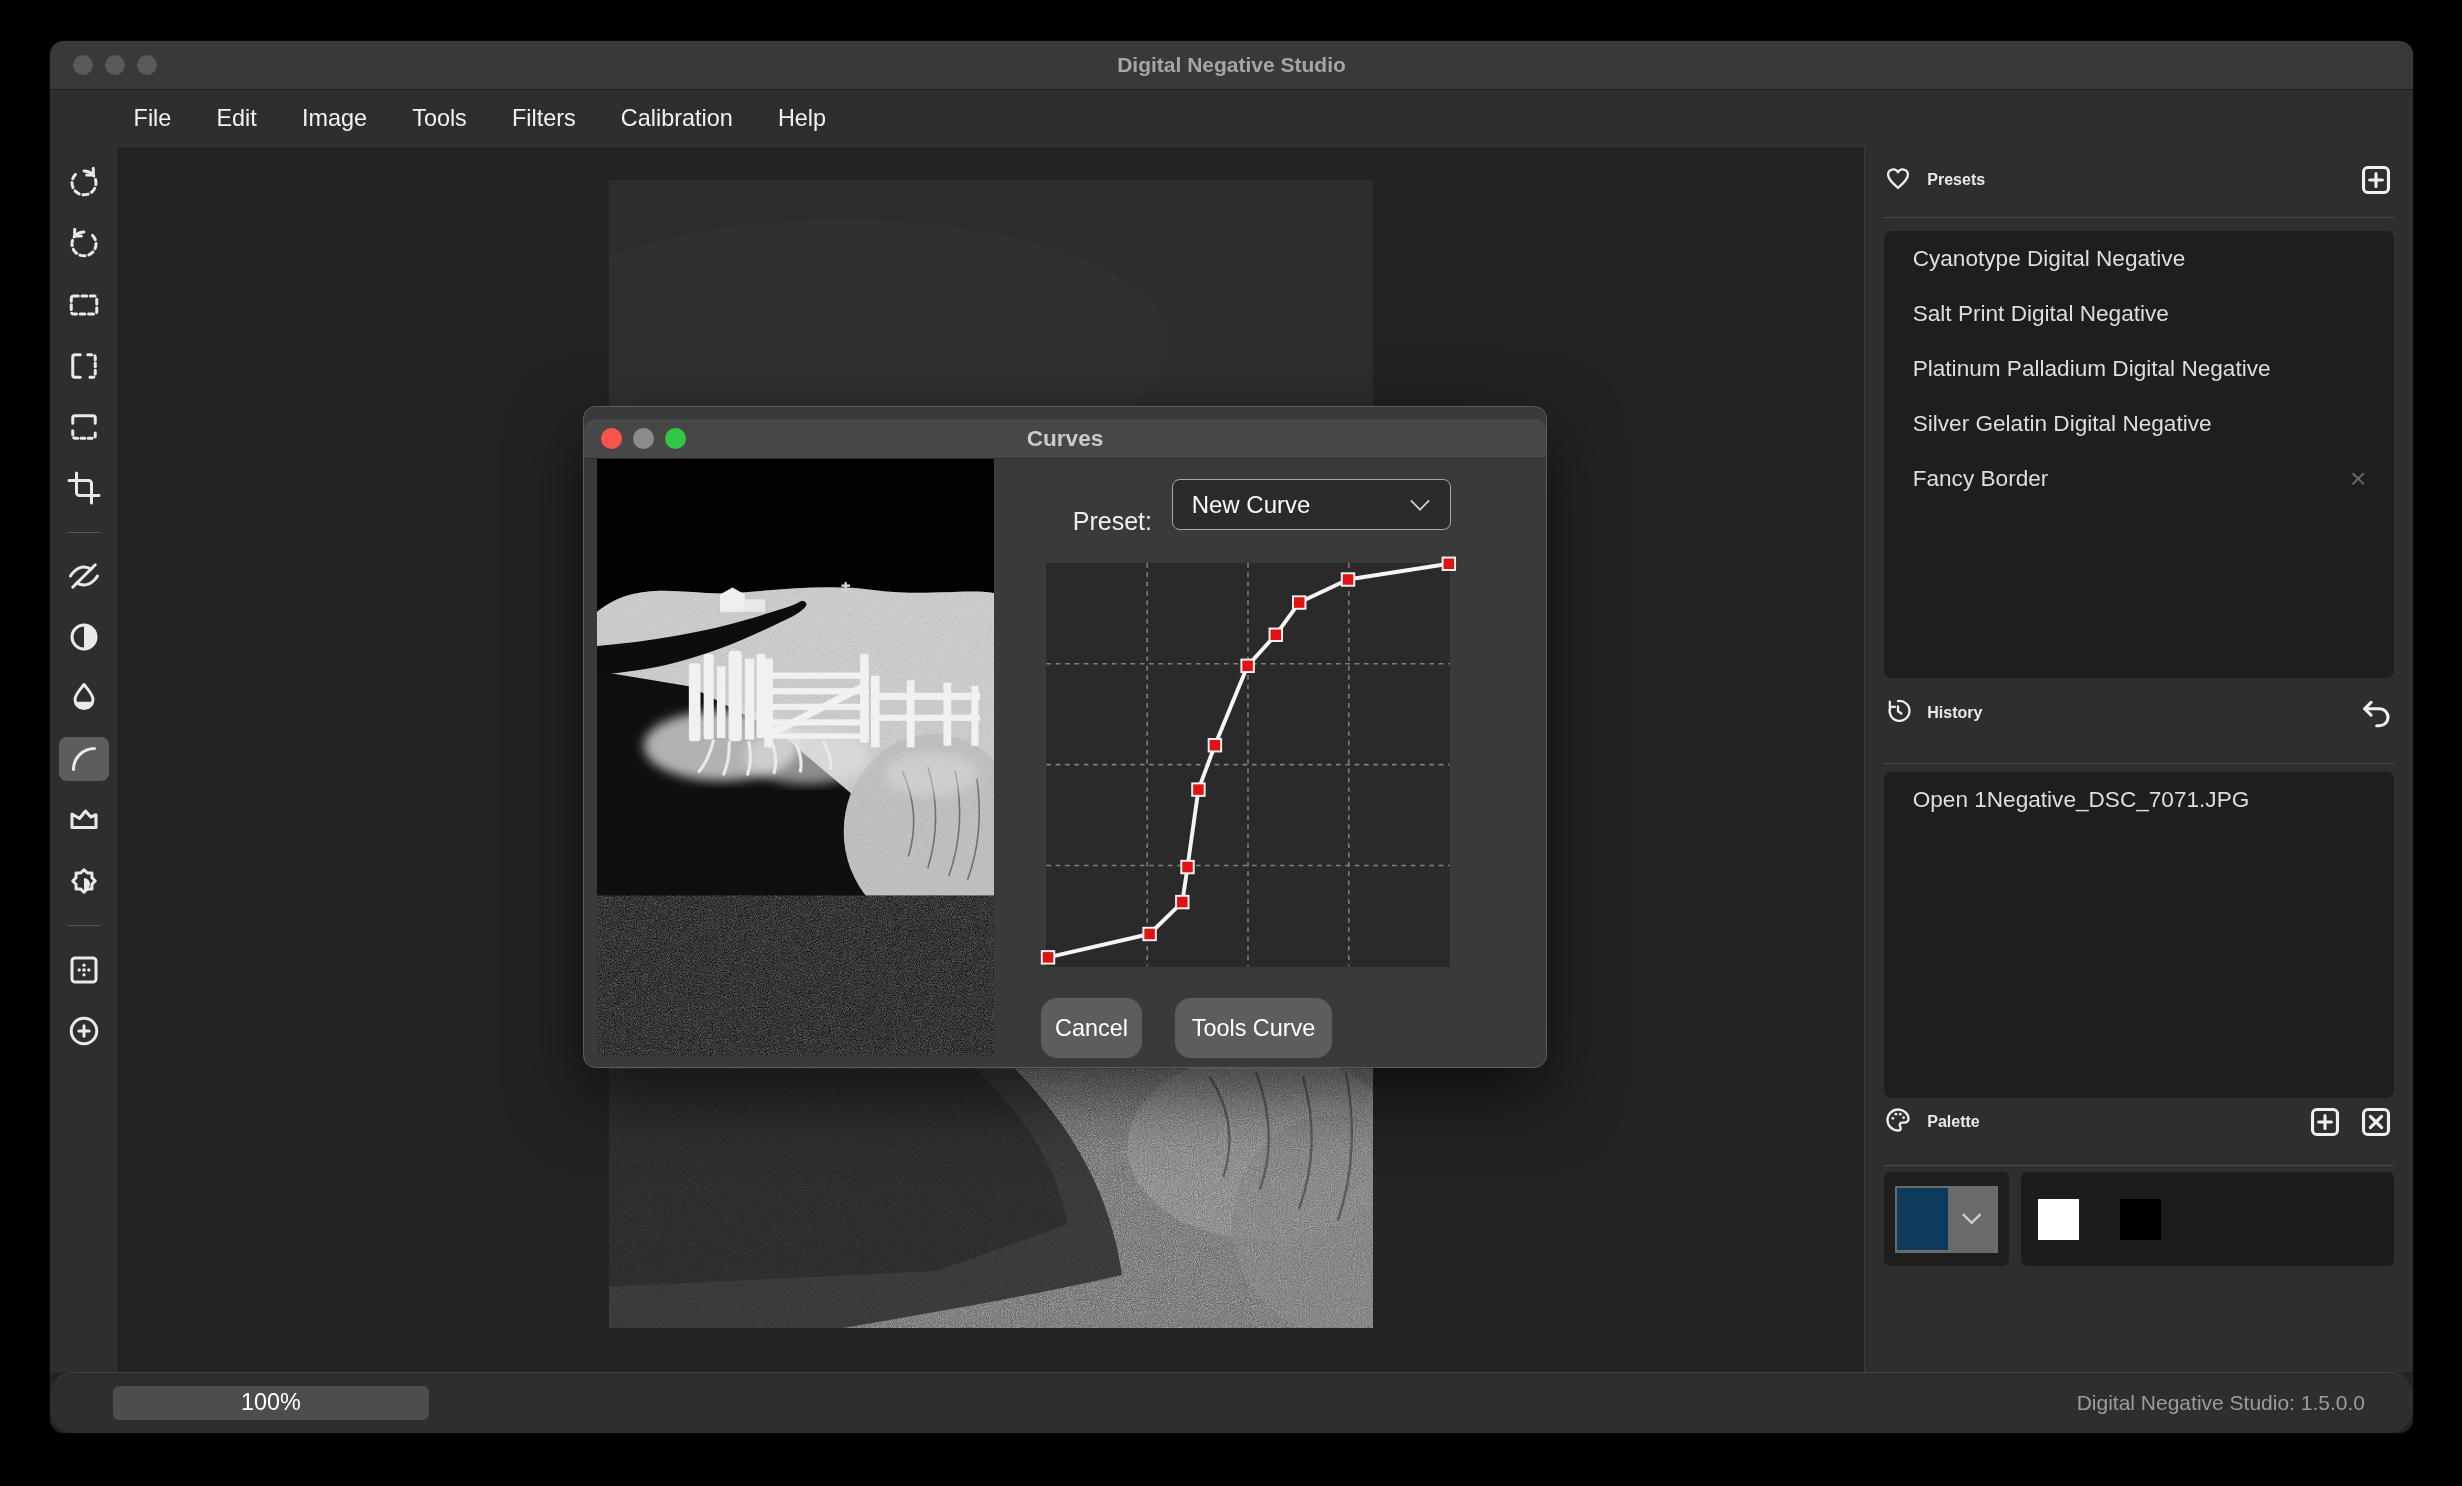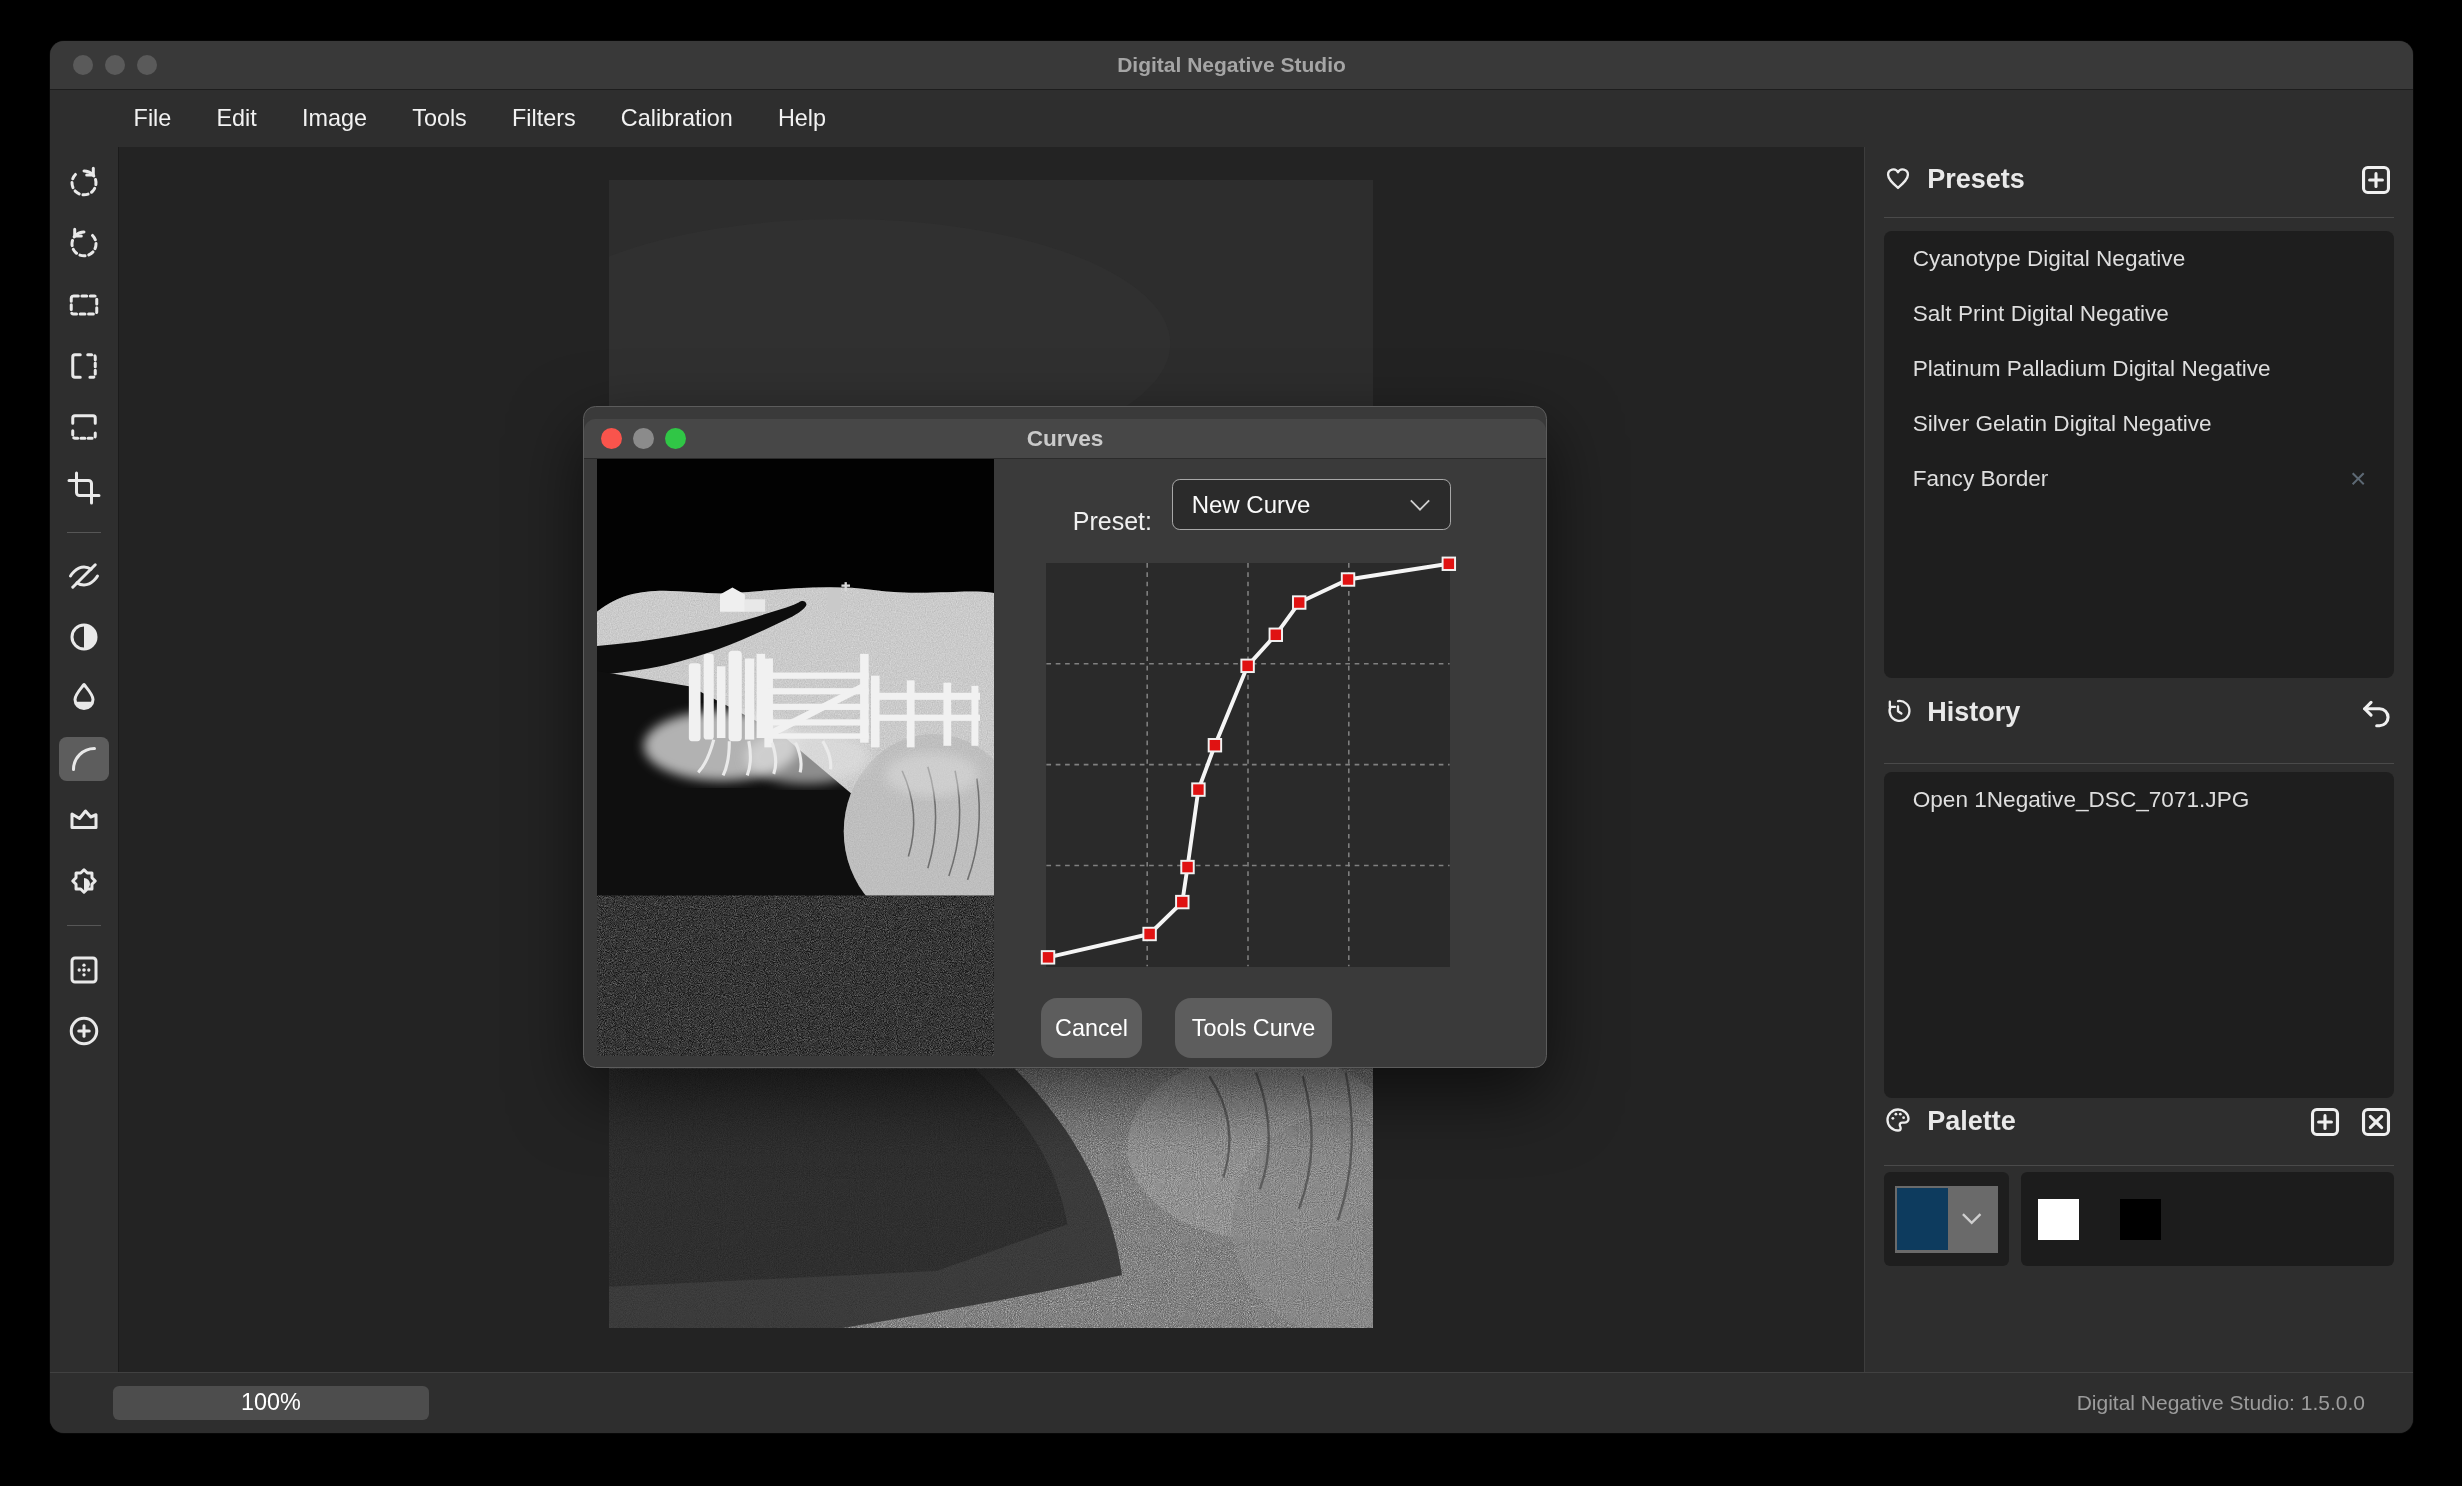--- a/index.html
+++ b/index.html
@@ -28,21 +28,21 @@
   .tool svg{width:36px;height:36px;stroke:#e9e9e9;fill:none;stroke-width:2;stroke-linecap:round;stroke-linejoin:round;}
   .tool svg .fillw{fill:#e9e9e9;stroke:none;}
   .tooldiv{width:34px;min-height:0.8px;height:0.8px;background:#565656;margin:4.7px 0 22px;}
   .canvas{position:absolute;left:69px;right:549px;top:0;bottom:0;background:#232323;overflow:hidden;}
   .photo{position:absolute;left:490px;top:33px;width:764px;height:1148px;}
   
   .sidebar{position:absolute;right:0;top:0;bottom:0;width:549px;background:#2e2e2e;
            border-left:0.8px solid #3d3d3d;padding:0 18.7px;box-sizing:border-box;overflow:hidden;}
   .panel-header{display:flex;align-items:center;gap:15.6px;height:47px;}
   .panel-header .ph-icon svg{width:28px;height:28px;stroke:#ededed;fill:none;stroke-width:2;stroke-linecap:round;stroke-linejoin:round;}
-  .panel-title{color:#e9e9e9;font-size:27px;font-weight:600;flex:1;}
+  .panel-title{color:#e9e9e9;font-size:16px;font-weight:600;flex:1;}
   .sq-btn{width:36px;height:36px;display:flex;align-items:center;justify-content:center;}
   .sq-btn svg{width:34px;height:34px;stroke:#f0f0f0;fill:none;stroke-width:2.2;stroke-linecap:round;stroke-linejoin:round;}
   .hdivider{height:0.8px;background:#4a4a4a;}
   .listbox{background:#1e1e1e;border-radius:7.8px;overflow:hidden;}
   .list-item{height:55px;display:flex;align-items:center;padding-left:29px;color:#dedede;font-size:22.6px;}
   .list-item .remove-x{margin-left:auto;margin-right:28px;color:#5d6974;font-size:28px;line-height:1;}
   .mt12{margin-top:9.4px}.mt14{margin-top:11px}.mt18{margin-top:14px}.mt17{margin-top:13.2px}
   .mt34{margin-top:26.5px}.mt11{margin-top:8.6px}.mt0{margin-top:0}.mt26{margin-top:20px}.mt8{margin-top:6.2px}
   .h574{height:447px}.h418{height:326px}
   .palette-row{display:flex;gap:12.5px;height:94px;}
@@ -50,21 +50,21 @@
              align-items:center;justify-content:center;}
   .combo{width:103px;height:67px;background:#6a6a6a;display:flex;align-items:center;padding:2.3px;box-sizing:border-box;}
   .combo .sel{width:51px;height:62px;background:#0d3b5e;}
   .combo .chev{flex:1;display:flex;align-items:center;justify-content:center;}
   .combo .chev svg{width:23.4px;height:14px;stroke:#cfcfcf;fill:none;stroke-width:2.4;}
   .swatch-box{flex:1;height:94px;background:#1c1c1c;border-radius:6.2px;display:flex;
               align-items:center;padding-left:17px;gap:41px;box-sizing:border-box;}
   .swatch{width:41px;height:41px;}
   
   .statusbar{position:absolute;left:0;right:0;bottom:0;height:60px;background:#2e2e2e;
-             border-top:0.8px solid #414141;}
+             border-top:0.8px solid #414141;border-radius:24px;}
   .zoombtn{position:absolute;left:63px;top:12.5px;width:316px;height:34px;background:#4d4d4d;
            border-radius:6.2px;color:#fff;font-size:23.4px;display:flex;align-items:center;justify-content:center;}
   .version{position:absolute;right:48px;top:0;height:60px;display:flex;align-items:center;
            color:#9c9c9c;font-size:21px;}
   
   .dialog{position:absolute;left:533px;top:365px;width:964px;height:662px;background:#3a3a3a;
           border-radius:12.5px;border:0.8px solid #5c5c5c;box-sizing:border-box;
           box-shadow:0 26.5px 70px rgba(0,0,0,.6);}
   .dlg-title{position:absolute;top:12px;left:0;right:0;height:39px;background:#474747;
              border-radius:11.7px 11.7px 0 0;border-bottom:0.8px solid #2b2b2b;display:flex;

